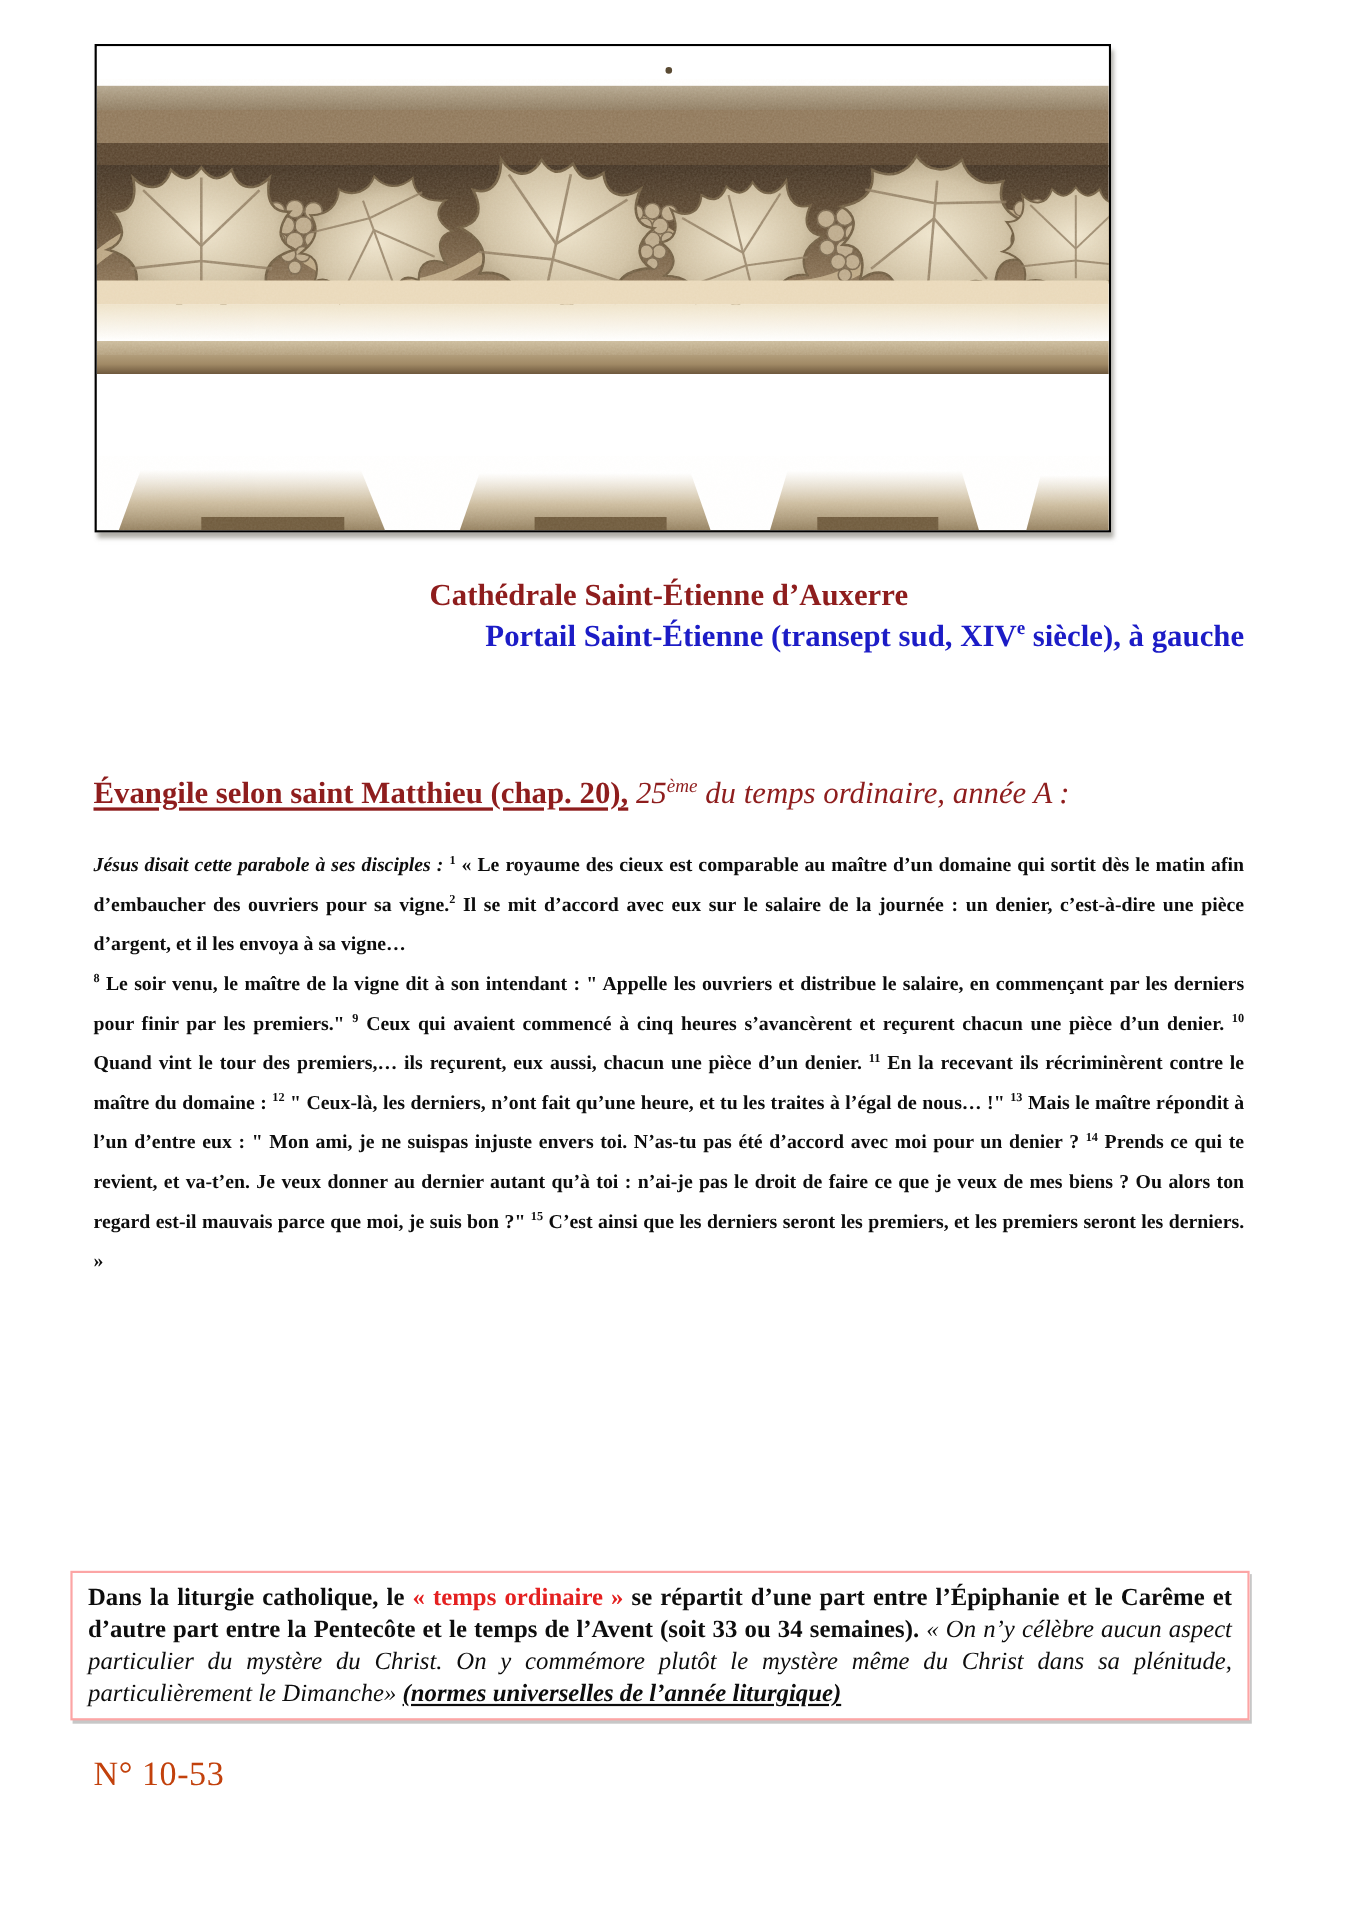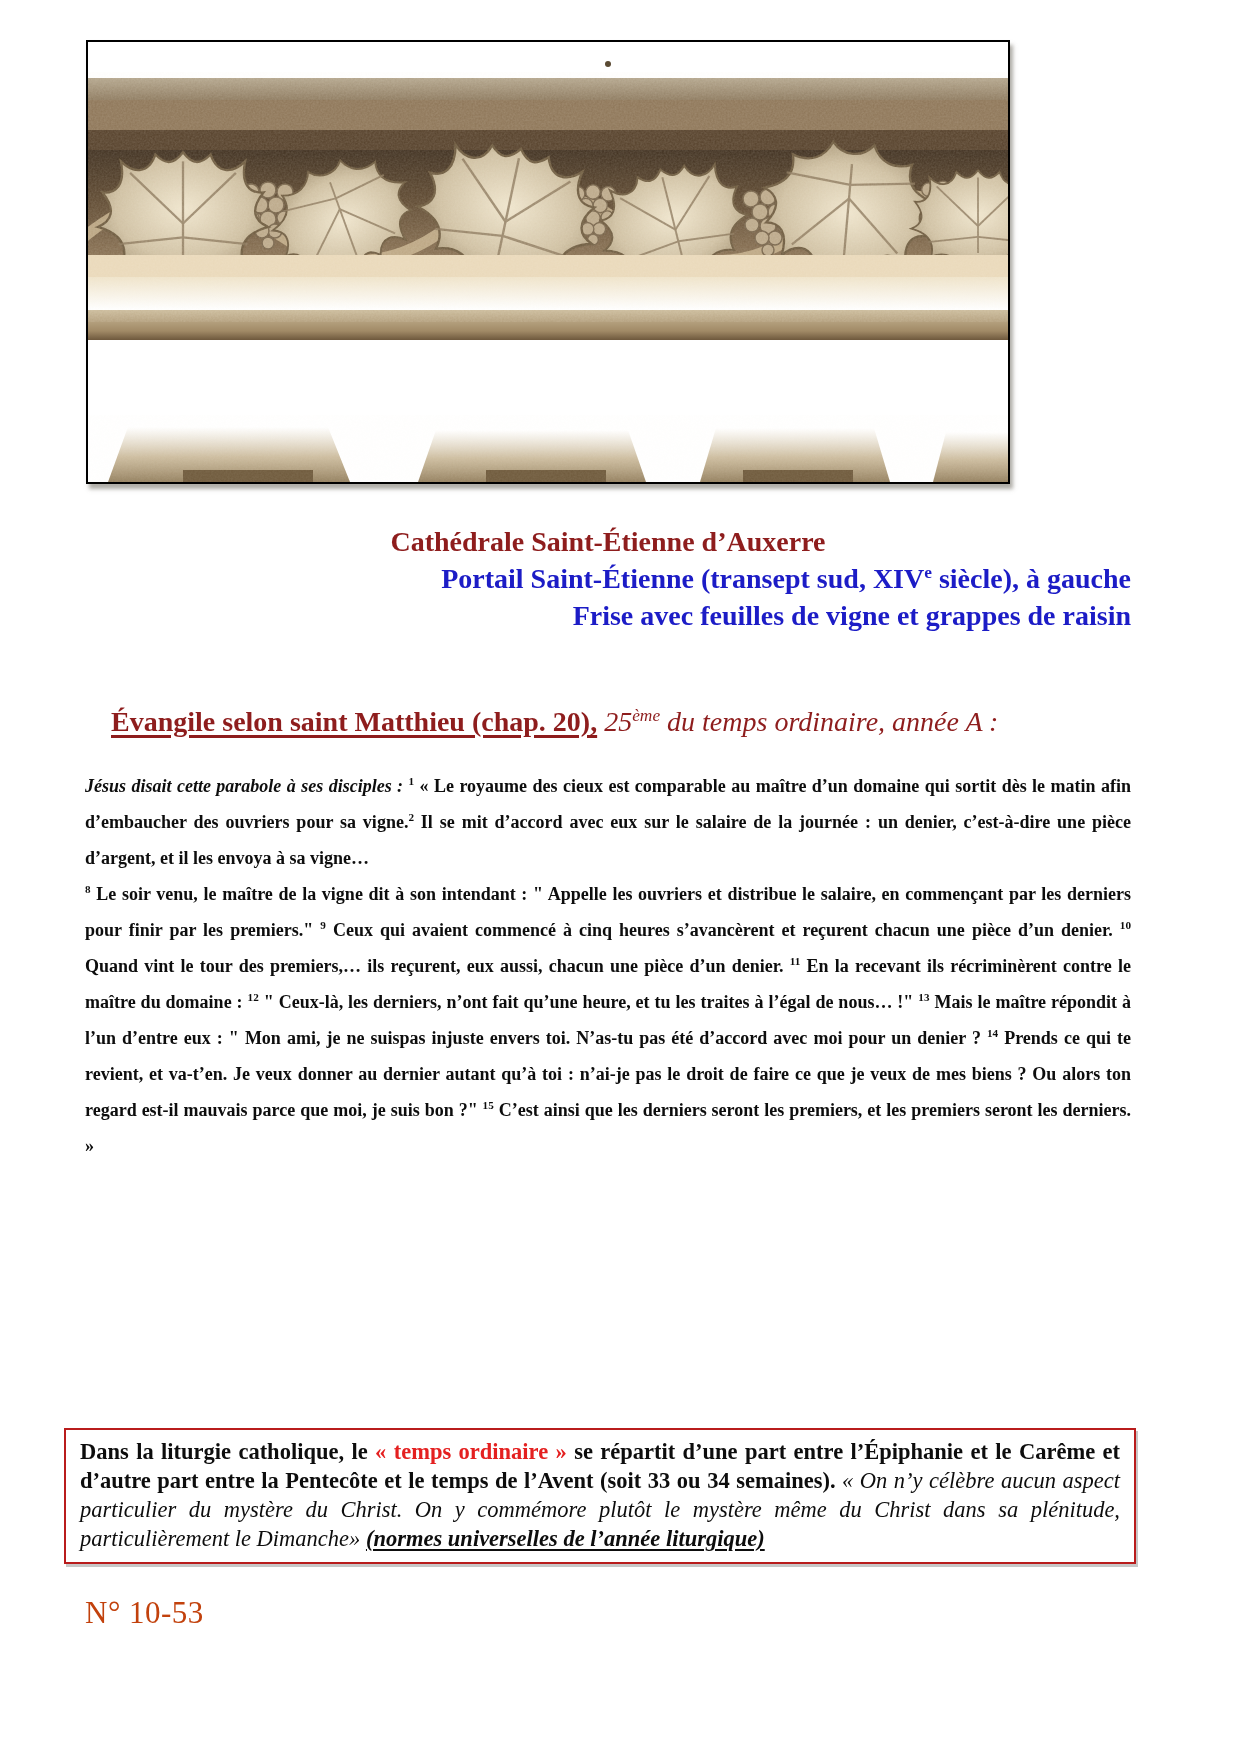--- a/index.html
+++ b/index.html
@@ -22,37 +22,37 @@
   .photo-frame svg { display:block; width:100%; height:100%; }
 
   .title-block {
     position:absolute; left:85px; top:523px; width:1046px;
     text-align:center; font-weight:700; font-size:28px; line-height:37px;
   }
   .title-main { color:var(--dark-red); text-decoration:underline; text-decoration-thickness:3px; text-underline-offset:4px; display:inline-block; }
   .title-sub  { color:var(--dark-red); }
   .title-blue { color:var(--blue);text-align:right; }
 
-  .heading { position:absolute; left:85px; top:706px; width:1100px; font-size:28px; color:var(--dark-red); white-space:nowrap;margin-left:26px; }
+  .heading { position:absolute; left:85px; top:706px; width:1100px; font-size:28px; color:var(--dark-red); white-space:nowrap; }
 
   .gospel-block { position:absolute; left:85px; top:768px; width:1046px; font-size:18px; line-height:36px; text-align:justify; }
   .gospel-block p { margin:0; }
 
   .seg-bold { font-weight:700; }
   .seg-bolditalic { font-weight:700; font-style:italic; }
   .seg-italic { font-style:italic; font-weight:400; }
   .seg-bold-underline { font-weight:700; text-decoration:underline; text-decoration-thickness:2.5px; text-underline-offset:4px; }
   .seg-bold-red { font-weight:700; color:var(--accent-red); }
   .seg-bolditalic-underline { font-weight:700; font-style:italic; text-decoration:underline; text-decoration-thickness:2px; text-underline-offset:3px; }
   sup.seg-sup { font-weight:700; font-size:0.62em; line-height:0; }
   sup.seg-italic-sup { font-style:italic; font-weight:400; font-size:0.62em; line-height:0; }
 
   .note-box {
     position:absolute; left:64px; top:1428px; width:1072px;
-    border:2px solid #b91c1c; box-shadow:2px 3px 0 rgba(130,130,130,.45);
+    border:2px solid #fca5a5; box-shadow:2px 3px 0 rgba(130,130,130,.45);
     padding:7px 14px 9px; font-size:22.5px; line-height:29px; text-align:justify;
   }
   .footer { position:absolute; left:85px; top:1595px; font-size:31px; letter-spacing:.5px; color:#c2410c; }
 </style>
 </head>
 <body>
 
 <div class="page">
 
   <div class="photo-frame">
@@ -151,21 +151,20 @@
       <rect x="655" y="428" width="110" height="12" fill="#6f5a3c"></rect>
 
       <rect x="0" y="30" width="920" height="250" filter="url(#fGrain)" opacity="0.5"></rect>
       <rect x="0" y="373" width="920" height="67" filter="url(#fGrain)" opacity="0.3"></rect>
     </svg>
   </div>
 
   <div class="title-block">
     <div class="title-sub">Cathédrale  Saint-Étienne d’Auxerre</div>
     <div class="title-blue"><span class="seg-bold">Portail Saint-Étienne (transept sud, XIV</span><sup class="seg-sup">e</sup><span class="seg-bold"> siècle), à gauche</span></div>
-    <div class="title-blue">Frise avec feuilles de vigne et grappes de raisin</div>
   </div>
 
   <div class="heading"><span class="seg-bold-underline">Évangile selon saint Matthieu (chap. 20),</span><span class="seg-italic"> 25</span><sup class="seg-italic-sup">ème</sup><span class="seg-italic"> du temps ordinaire, année A :</span></div>
 
   <div class="gospel-block">
     <p><span class="seg-bolditalic">Jésus disait cette parabole à ses disciples : </span><sup class="seg-sup">1</sup><span class="seg-bold"> « Le royaume des cieux est comparable au maître d’un domaine qui sortit dès le matin afin d’embaucher des ouvriers pour sa vigne.</span><sup class="seg-sup">2</sup><span class="seg-bold"> Il se mit d’accord avec eux sur le salaire de la journée : un denier, c’est-à-dire une pièce d’argent, et il les envoya à sa vigne…</span></p>
     <p><sup class="seg-sup">8</sup><span class="seg-bold"> Le soir venu, le maître de la vigne dit à son intendant : " Appelle les ouvriers et distribue le salaire, en commençant par les derniers pour finir par les premiers." </span><sup class="seg-sup">9</sup><span class="seg-bold"> Ceux qui avaient commencé à cinq heures s’avancèrent et reçurent chacun une pièce d’un denier. </span><sup class="seg-sup">10</sup><span class="seg-bold"> Quand vint le tour des premiers,… ils reçurent, eux aussi, chacun une pièce d’un denier. </span><sup class="seg-sup">11</sup><span class="seg-bold"> En la recevant ils récriminèrent contre le maître du domaine : </span><sup class="seg-sup">12</sup><span class="seg-bold"> " Ceux-là, les derniers, n’ont fait qu’une heure, et tu les traites à l’égal de nous… !" </span><sup class="seg-sup">13</sup><span class="seg-bold"> Mais le maître répondit à l’un d’entre eux : " Mon ami, je ne suispas injuste envers toi. N’as-tu pas été d’accord avec moi pour un denier ? </span><sup class="seg-sup">14</sup><span class="seg-bold"> Prends ce qui te revient, et va-t’en. Je veux donner au dernier autant qu’à toi : n’ai-je pas le droit de faire ce que je veux de mes biens ? Ou alors ton regard est-il mauvais parce que moi, je suis bon ?" </span><sup class="seg-sup">15</sup><span class="seg-bold"> C’est ainsi que les derniers seront les premiers, et les premiers seront les derniers. »</span></p>
   </div>
 
   <div class="note-box"><span class="seg-bold">Dans la liturgie catholique, le </span><span class="seg-bold-red">« temps ordinaire »</span><span class="seg-bold"> se répartit d’une part entre l’Épiphanie et le Carême et d’autre part entre la Pentecôte et le temps de l’Avent (soit 33 ou 34 semaines). </span><span class="seg-italic">« On n’y célèbre aucun aspect particulier du mystère du Christ. On y commémore plutôt le mystère même du Christ dans sa plénitude, particulièrement le Dimanche» </span><span class="seg-bolditalic-underline">(normes universelles de l’année liturgique)</span></div>

